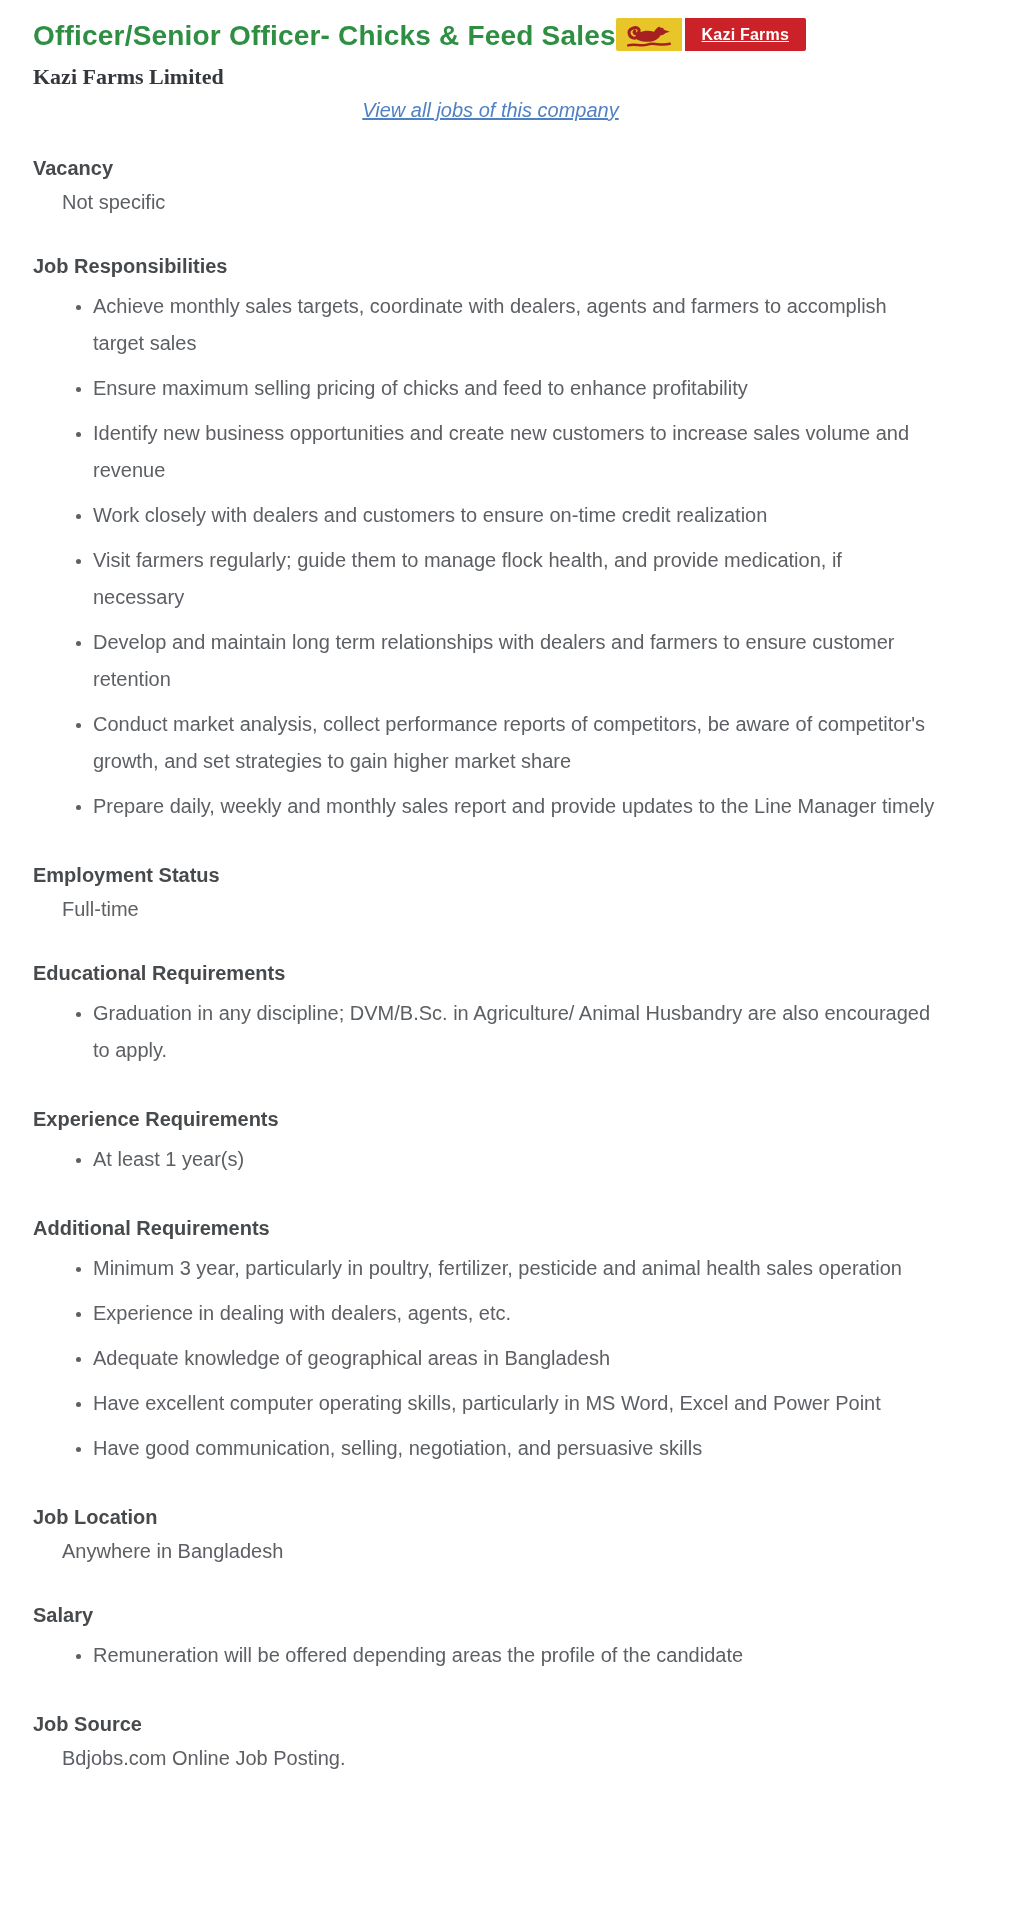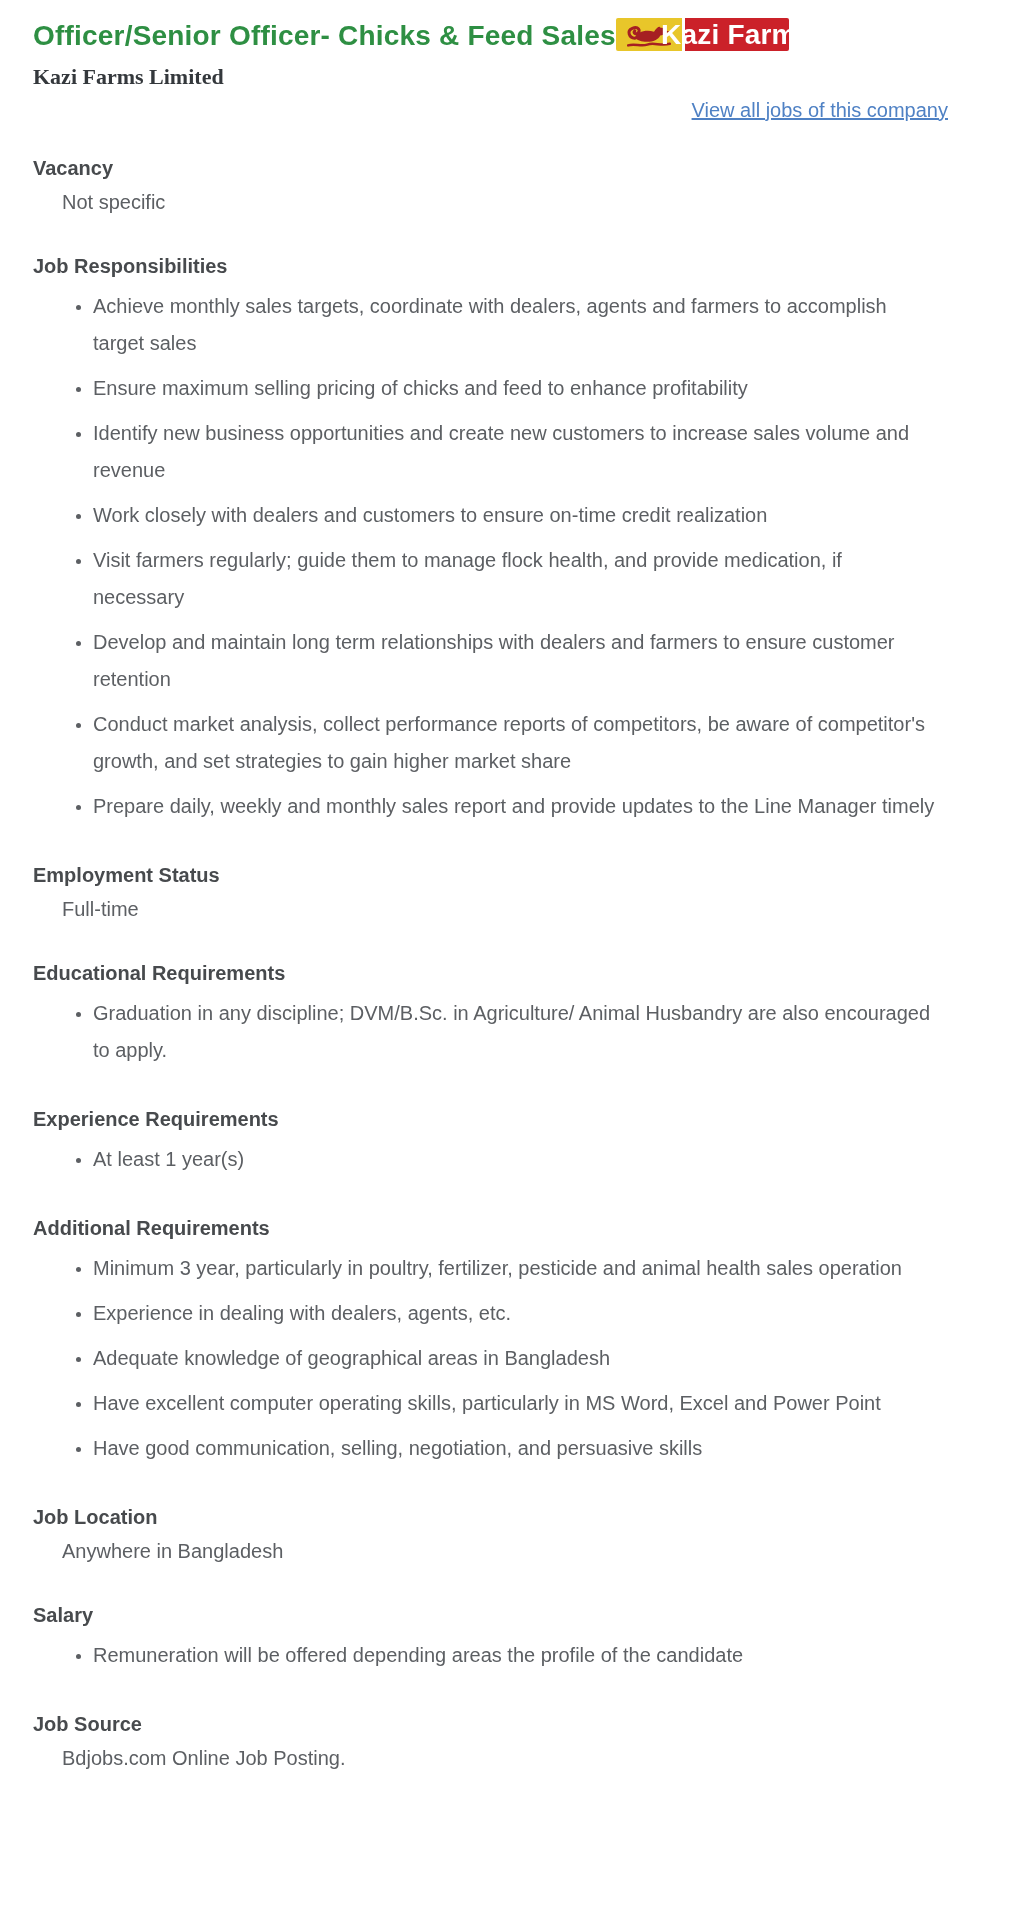--- a/index.html
+++ b/index.html
@@ -38,47 +38,49 @@
   .logo-yellow {
     width: 66px;
     background: var(--logo-yellow, #e8c62a);
     color: var(--hen-red, #a62022);
     display: flex;
     align-items: center;
     justify-content: center;
     border-radius: 2px 0 0 2px;
   }
   .logo-red {
-    width: 104px;
+    width: 121px;
     margin-left: 3px;
     background: var(--logo-red, #cb2129);
     color: #ffffff;
     font-weight: 700;
-    font-size: 28px;
+    font-size: 16px;
     display: flex;
     align-items: center;
     justify-content: center;
     border-radius: 0 2px 2px 0;
     letter-spacing: 0.2px;
     white-space: nowrap;
+    text-decoration: underline;
   }
 
   h2.company-name {
     margin: 12px 0 0;
     font-size: 22px;
     line-height: 26px;
     font-weight: 700;
     color: #34383c;
     font-family: Liberation Serif, serif;
   }
 
   .link-row {
     margin-top: 8px;
-    text-align: right;
+    text-align: center;
     line-height: 24px;
+    font-style: italic;
   }
   .link-row a {
     color: var(--link-blue, #4f81c4);
     font-size: 20px;
     text-decoration: underline;
     cursor: pointer;
   }
 
   section h3 {
     margin: 38px 0 0;

